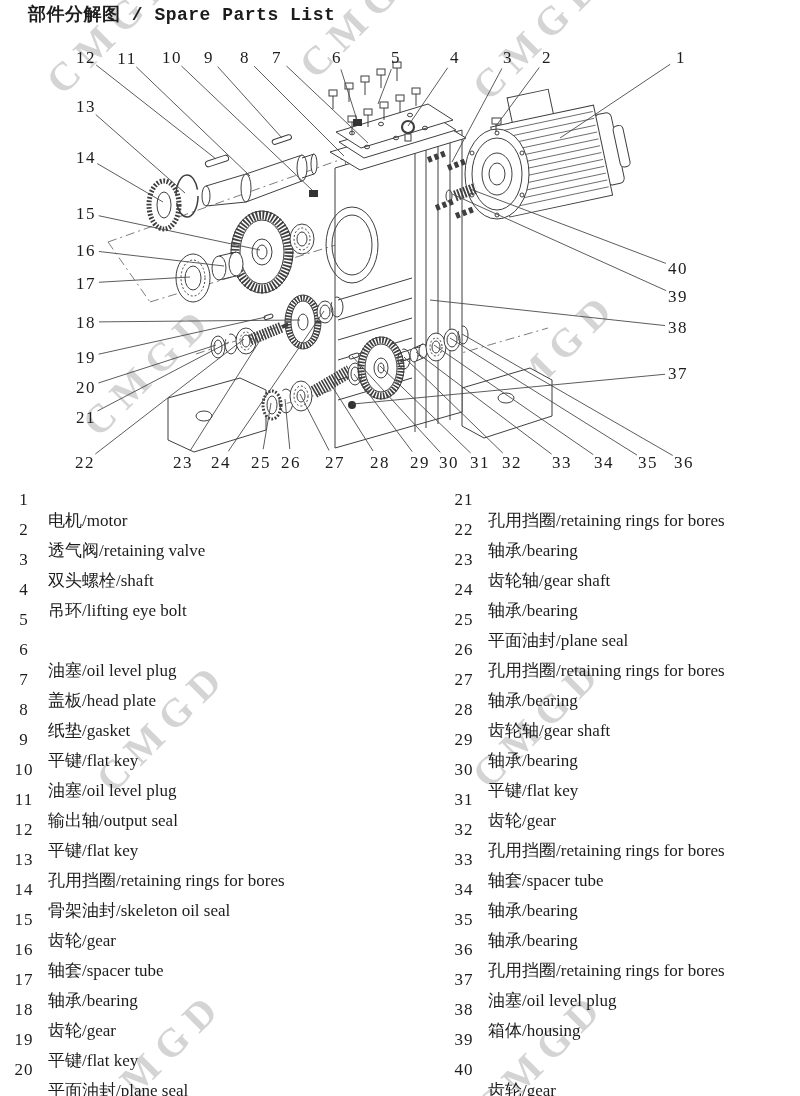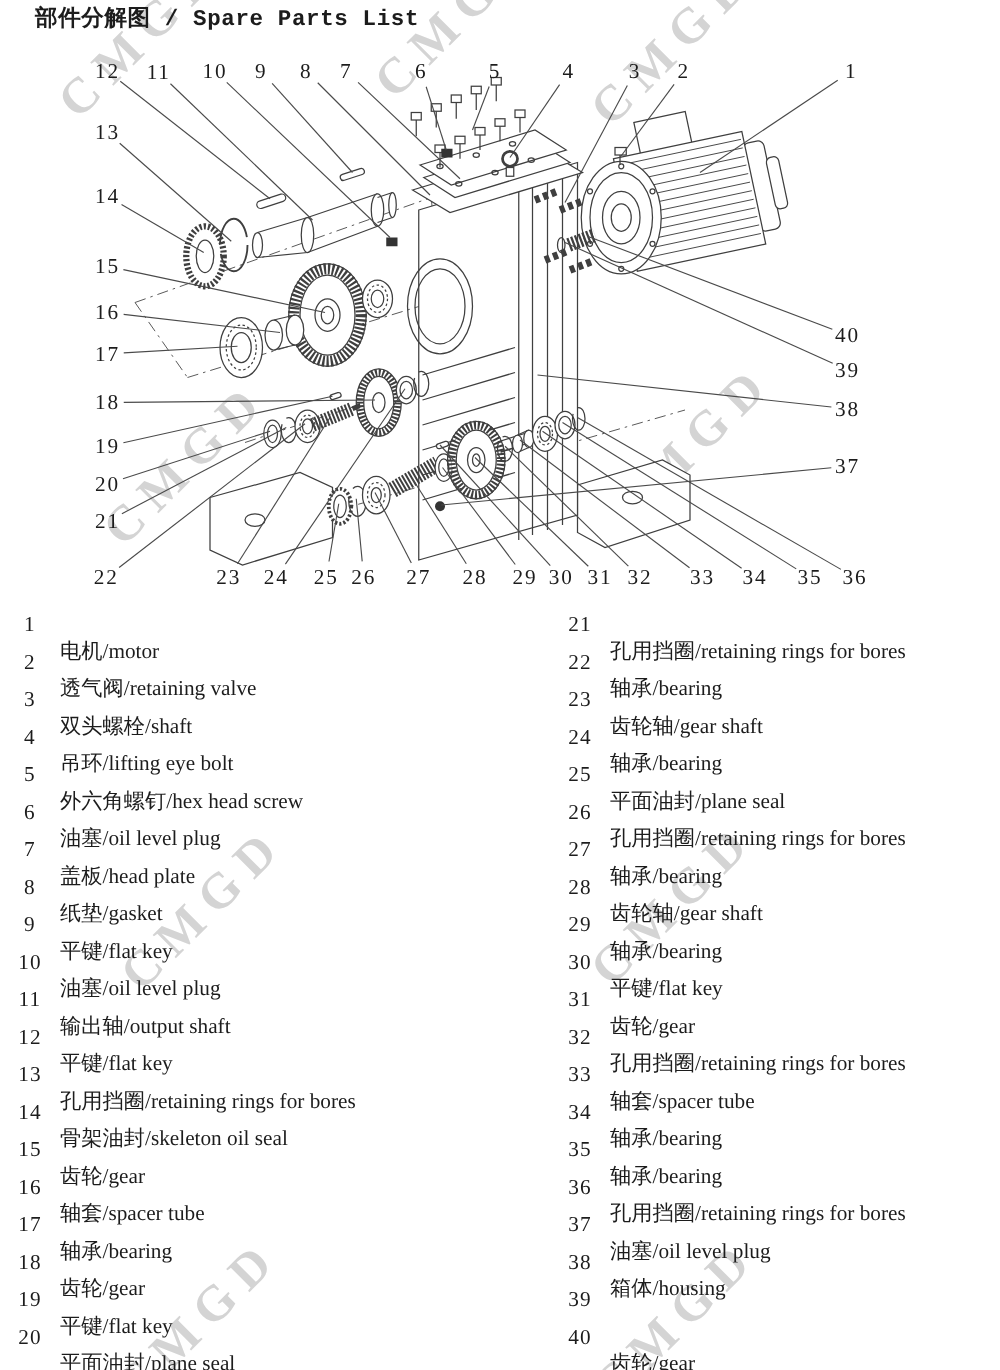--- a/index.html
+++ b/index.html
@@ -354,21 +354,20 @@
         <div class="prow">
           <span class="pnum">3</span>
           <span class="ptxt">双头螺栓/shaft</span>
         </div>
         <div class="prow">
           <span class="pnum">4</span>
           <span class="ptxt">吊环/lifting eye bolt</span>
         </div>
         <div class="prow">
           <span class="pnum">5</span>
-          <span class="ptxt">外六角螺钉/hex head screw</span>
         </div>
         <div class="prow">
           <span class="pnum">6</span>
           <span class="ptxt">油塞/oil level plug</span>
         </div>
         <div class="prow">
           <span class="pnum">7</span>
           <span class="ptxt">盖板/head plate</span>
         </div>
         <div class="prow">
@@ -378,21 +377,21 @@
         <div class="prow">
           <span class="pnum">9</span>
           <span class="ptxt">平键/flat key</span>
         </div>
         <div class="prow">
           <span class="pnum">10</span>
           <span class="ptxt">油塞/oil level plug</span>
         </div>
         <div class="prow">
           <span class="pnum">11</span>
-          <span class="ptxt">输出轴/output shaft</span>
+          <span class="ptxt">输出轴/output seal</span>
         </div>
         <div class="prow">
           <span class="pnum">12</span>
           <span class="ptxt">平键/flat key</span>
         </div>
         <div class="prow">
           <span class="pnum">13</span>
           <span class="ptxt">孔用挡圈/retaining rings for bores</span>
         </div>
         <div class="prow">

